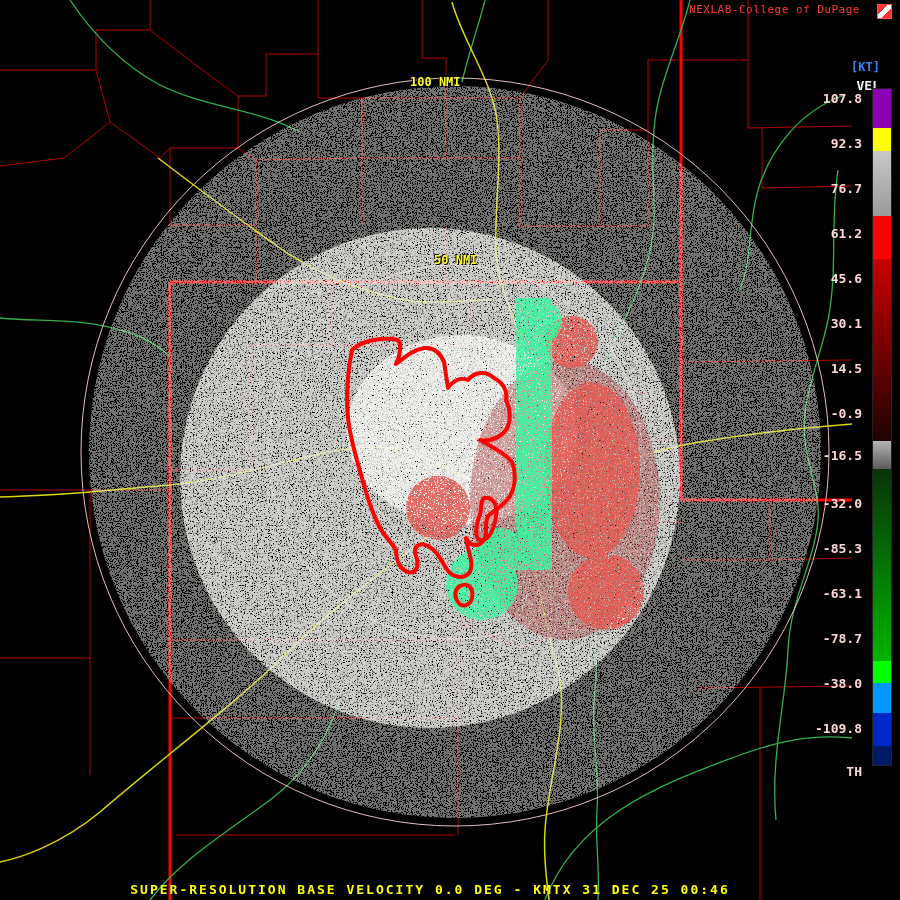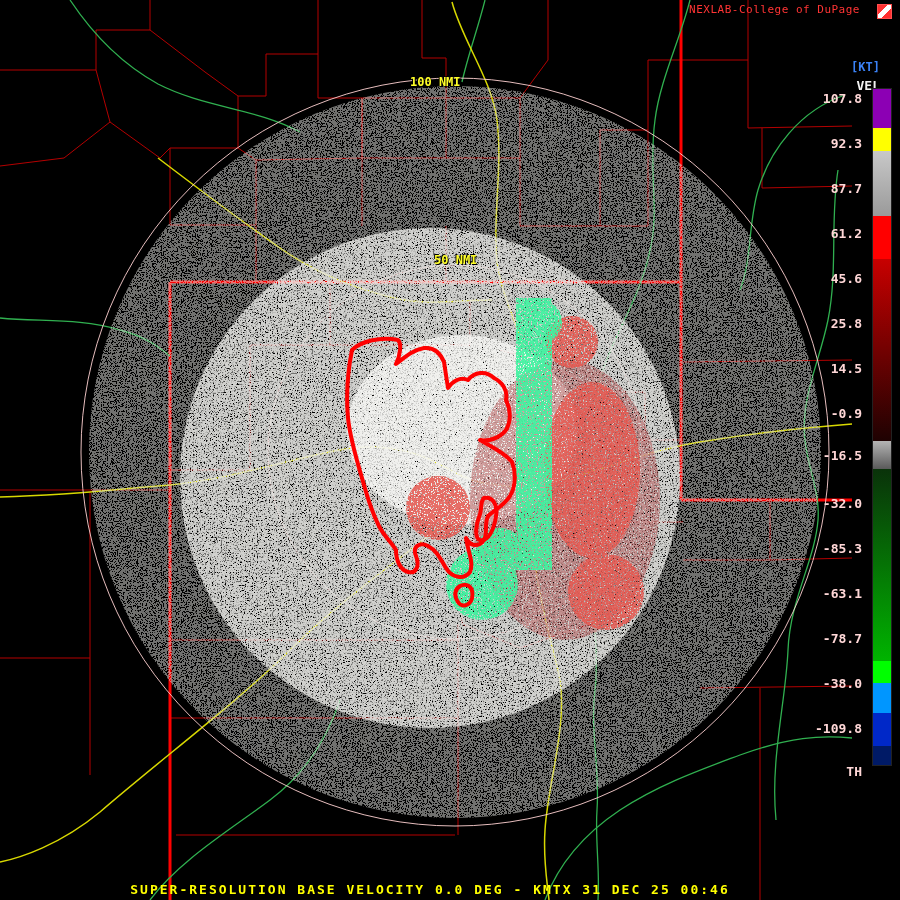--- a/index.html
+++ b/index.html
@@ -184,24 +184,24 @@
   <div id="title" class="txt">NEXLAB-College of DuPage</div>
   <div id="logo"></div>
 
   <div id="vel-label" class="txt">VEL</div>
   <div id="kt-label" class="txt">[KT]</div>
 
   <div id="colorbar"></div>
 
   <div class="scale-label" style="top:91px">107.8</div>
   <div class="scale-label" style="top:136px">92.3</div>
-  <div class="scale-label" style="top:181px">87.7</div>
+  <div class="scale-label" style="top:181px">76.7</div>
   <div class="scale-label" style="top:226px">61.2</div>
   <div class="scale-label" style="top:271px">45.6</div>
-  <div class="scale-label" style="top:316px">25.8</div>
+  <div class="scale-label" style="top:316px">30.1</div>
   <div class="scale-label" style="top:361px">14.5</div>
   <div class="scale-label" style="top:406px">-0.9</div>
   <div class="scale-label" style="top:448px">-16.5</div>
   <div class="scale-label" style="top:496px">-32.0</div>
   <div class="scale-label" style="top:541px">-85.3</div>
   <div class="scale-label" style="top:586px">-63.1</div>
   <div class="scale-label" style="top:631px">-78.7</div>
   <div class="scale-label" style="top:676px">-38.0</div>
   <div class="scale-label" style="top:721px">-109.8</div>
   <div id="th-label">TH</div>

